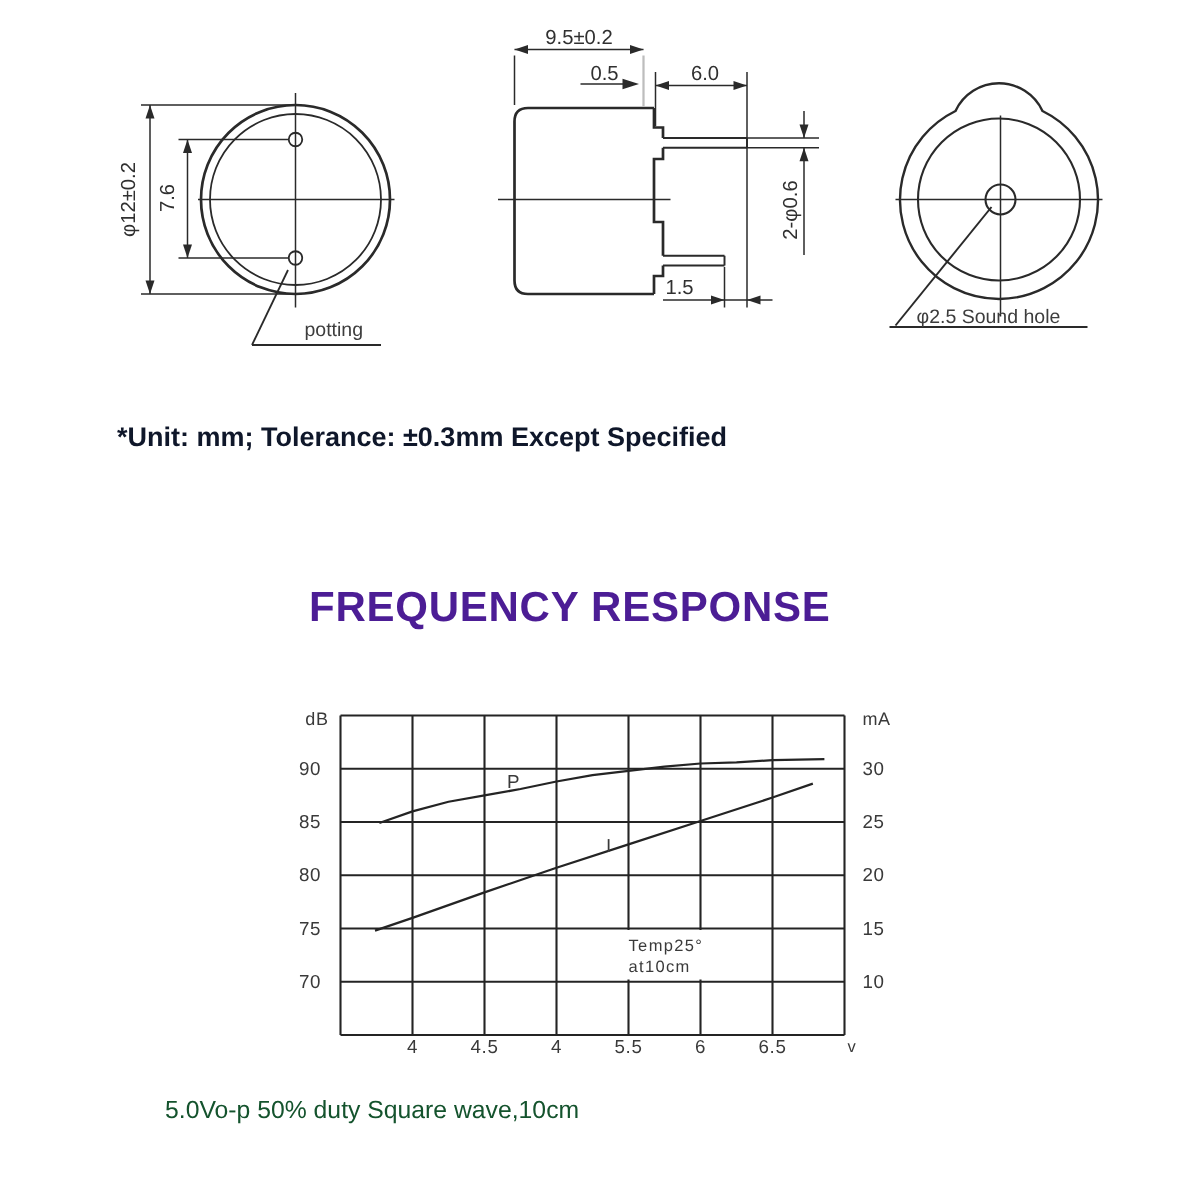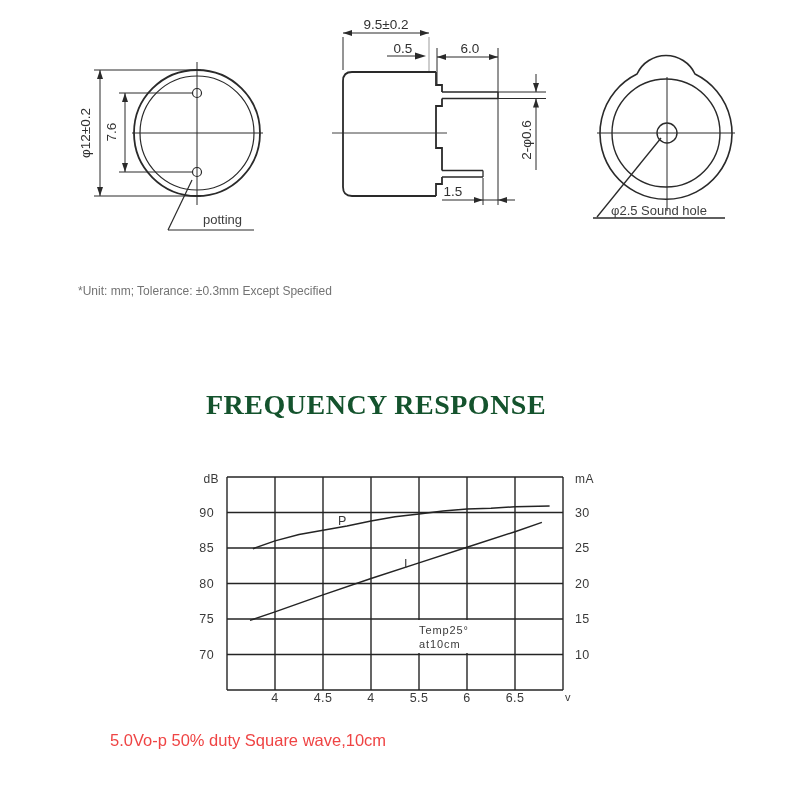--- a/index.html
+++ b/index.html
@@ -2,28 +2,28 @@
 <html><head>
 <meta charset="utf-8">
 <style>
   html,body{margin:0;padding:0;background:#fff;}
   .page{position:relative;width:800px;height:800px;background:#ffffff;overflow:hidden;
         font-family:"Liberation Sans",sans-serif;color:#333;}
   svg{position:absolute;left:0;top:0;}
   svg text{font-family:"Liberation Sans",sans-serif;}
   #drawings-svg text{fill:#303030;font-size:13.5px;}
   #drawings-svg .small{font-size:13px;fill:#3d3d3d;}
-  .notes{position:absolute;left:78px;top:280px;font-size:12px;line-height:22px;color:#737373;}
+  .notes{position:absolute;left:78px;top:280px;font-size:18px;line-height:22px;color:#0f172a;font-weight:bold;}
   .section-title{position:absolute;left:206px;top:389px;font-size:28px;font-weight:800;
-                 letter-spacing:0.5px;color:#14532d;font-family:Liberation Serif, serif;}
+                 letter-spacing:0.5px;color:#4c1d95;}
   #chart-svg text{font-size:12.5px;fill:#3a3a3a;letter-spacing:0.4px;}
   #chart-svg .ann{font-size:11px;letter-spacing:0.9px;fill:#3a3a3a;}
   #chart-svg .unit{font-size:12px;}
   #chart-svg .xunit{font-size:11px;}
-  .caption{position:absolute;left:110px;top:731px;font-size:16.5px;color:#ef4444;}
+  .caption{position:absolute;left:110px;top:731px;font-size:16.5px;color:#14532d;}
 </style>
 </head>
 <body>
 
 <div class="page">
 
   <svg id="drawings-svg" width="800" height="255" viewBox="0 0 800 255">
 
     <g stroke="#2a2a2a" fill="none">
       <circle cx="197" cy="133" r="63" stroke-width="1.8"></circle>

